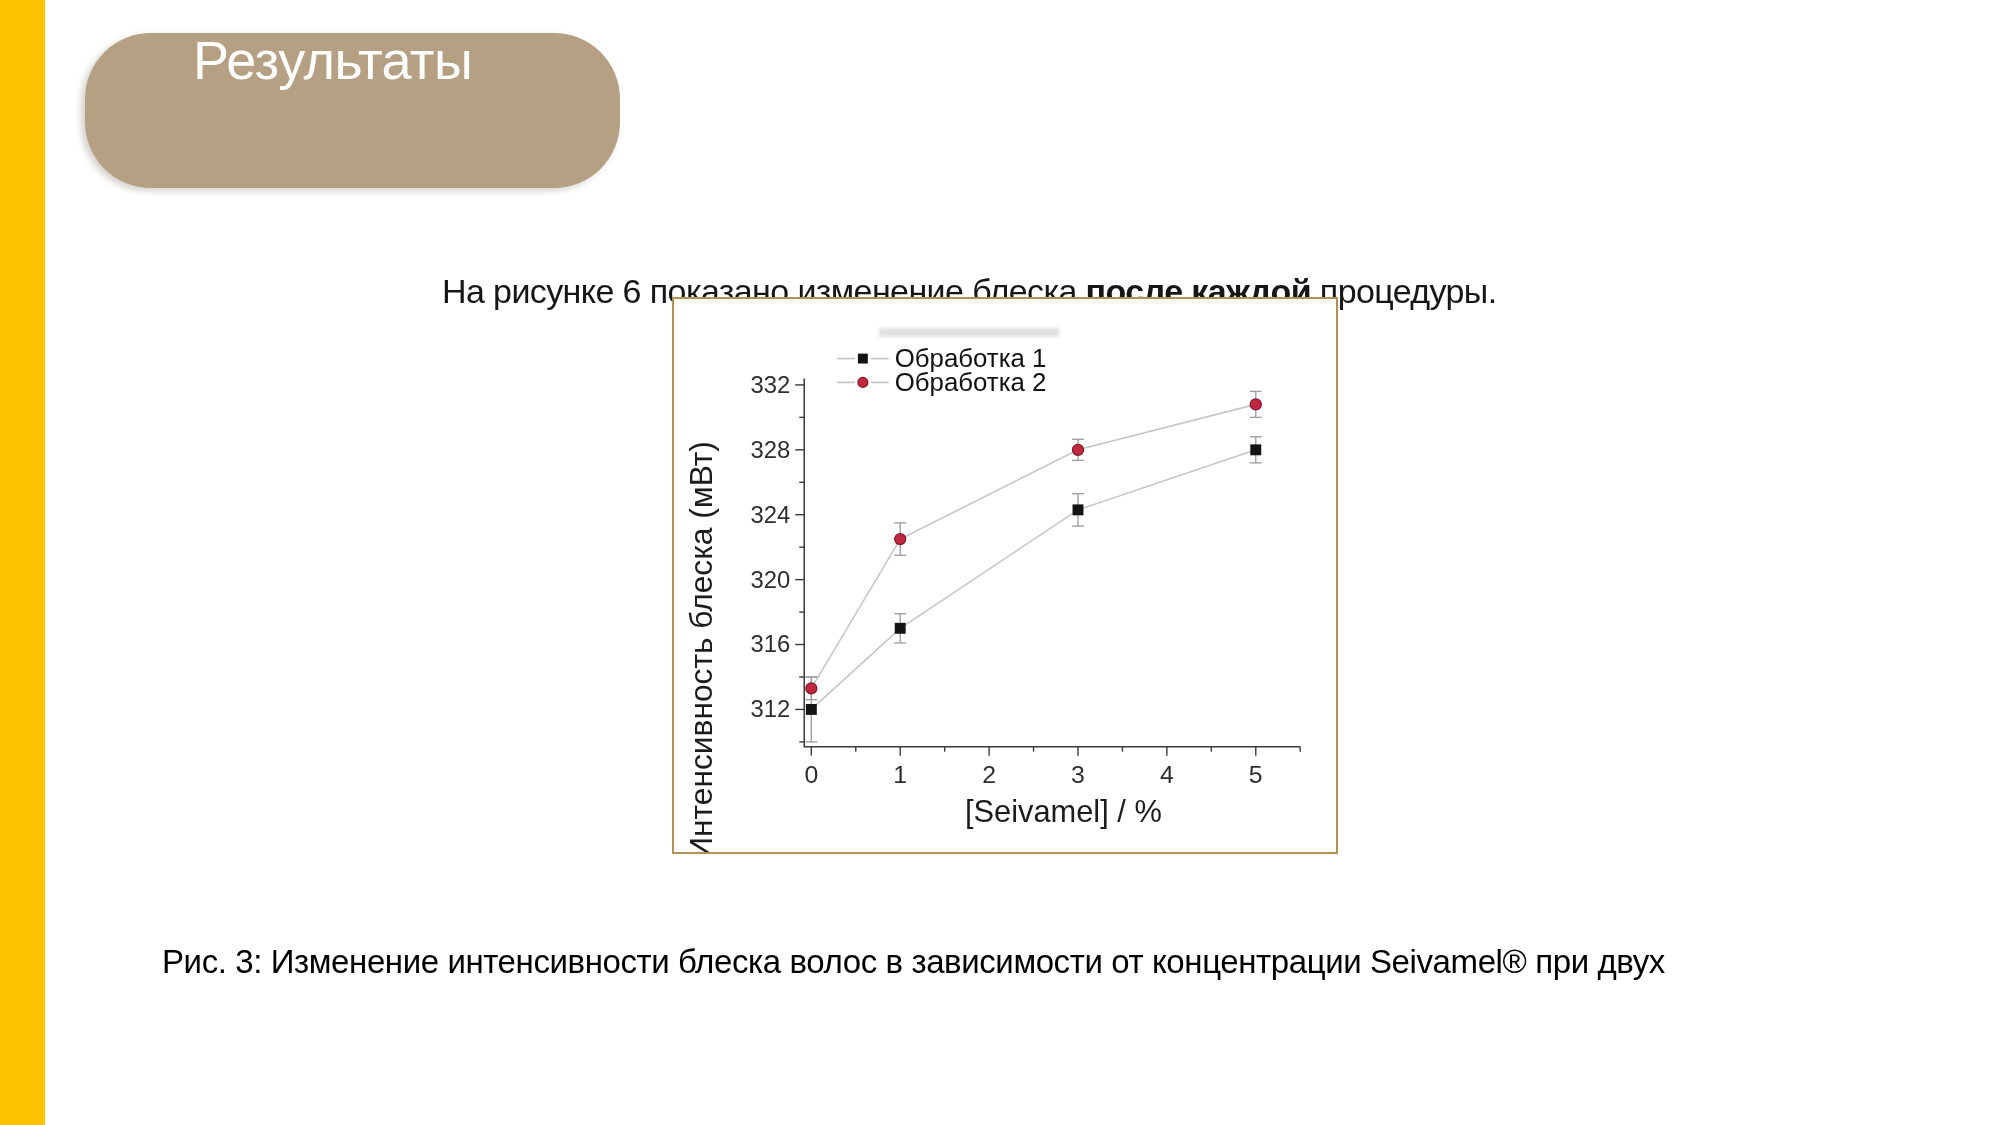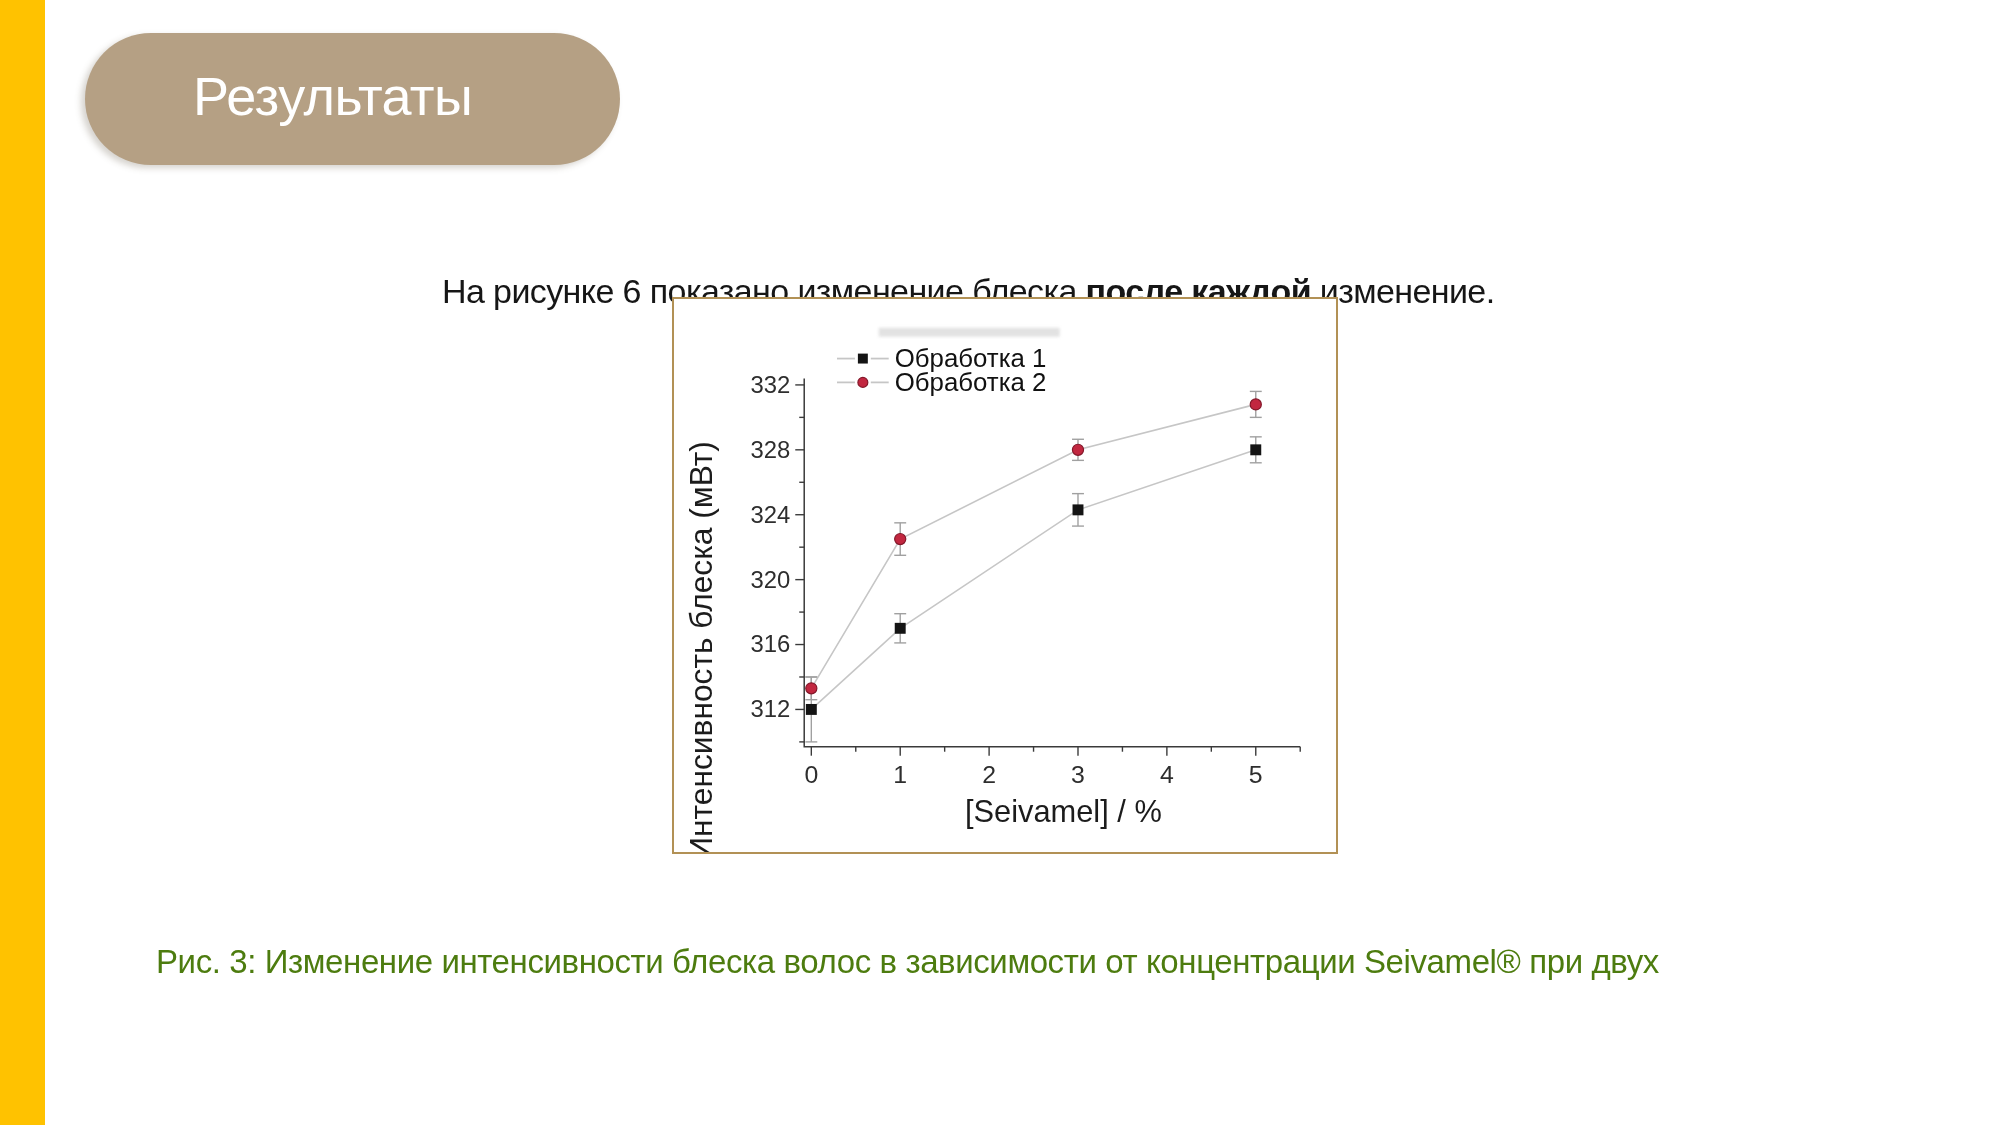--- a/index.html
+++ b/index.html
@@ -17,26 +17,25 @@
   }
   .accent-bar {
     position: absolute;
     left: 0; top: 0; bottom: 0;
     width: 45px;
     background: var(--accent-bar, #ffc200);
   }
   .title-pill {
     position: absolute;
     left: 85px; top: 33px;
-    width: 535px; height: 132px;
+    width: 535px; height: 155px;
     border-radius: 66px;
     background: var(--pill-bg, #b5a084);
     box-shadow: -4px 3px 6px rgba(90, 80, 60, 0.25);
     display: flex;
-    align-items: center;
   }
   .title-pill .title-text {
     color: var(--pill-fg, #ffffff);
     font-size: 54px;
     letter-spacing: -0.5px;
     padding-left: 108px;
     line-height: 1;
     padding-bottom: 6px;
   }
   .intro-line {
@@ -52,39 +51,39 @@
     position: absolute;
     left: 672px; top: 297px;
     width: 666px; height: 557px;
     background: var(--figure-bg, #ffffff);
     border: 2px solid var(--figure-border, #b29155);
     box-sizing: border-box;
   }
   .figure-box svg { display: block; width: 100%; height: 100%; }
   .caption-block {
     position: absolute;
-    left: 156px; top: 938px;
+    left: 162px; top: 938px;
     font-size: 33px;
     line-height: 48px;
-    color: #4d7c0f;
+    color: #000000;
     letter-spacing: -0.4px;
   }
 </style>
 </head>
 <body>
 
 <div class="slide">
 
   <div class="accent-bar"></div>
 
   <div class="title-pill">
     <span class="title-text">Результаты</span>
   </div>
 
-  <p class="intro-line"><span>На рисунке 6 показано изменение блеска </span><span class="b">после каждой</span><span> изменение.</span></p>
+  <p class="intro-line"><span>На рисунке 6 показано изменение блеска </span><span class="b">после каждой</span><span> процедуры.</span></p>
 
   <div class="figure-box">
     <svg viewBox="0 0 666 557" preserveAspectRatio="none" xmlns="http://www.w3.org/2000/svg">
         <defs>
           <filter id="soft" x="-20%" y="-200%" width="140%" height="500%">
             <feGaussianBlur stdDeviation="1.6"></feGaussianBlur>
           </filter>
         </defs>
         <rect x="206" y="29" width="182" height="9" fill="#d6d6d6" opacity="0.7" filter="url(#soft)"></rect>
         <g stroke="#3a3a3a" stroke-width="1.5" fill="none">

